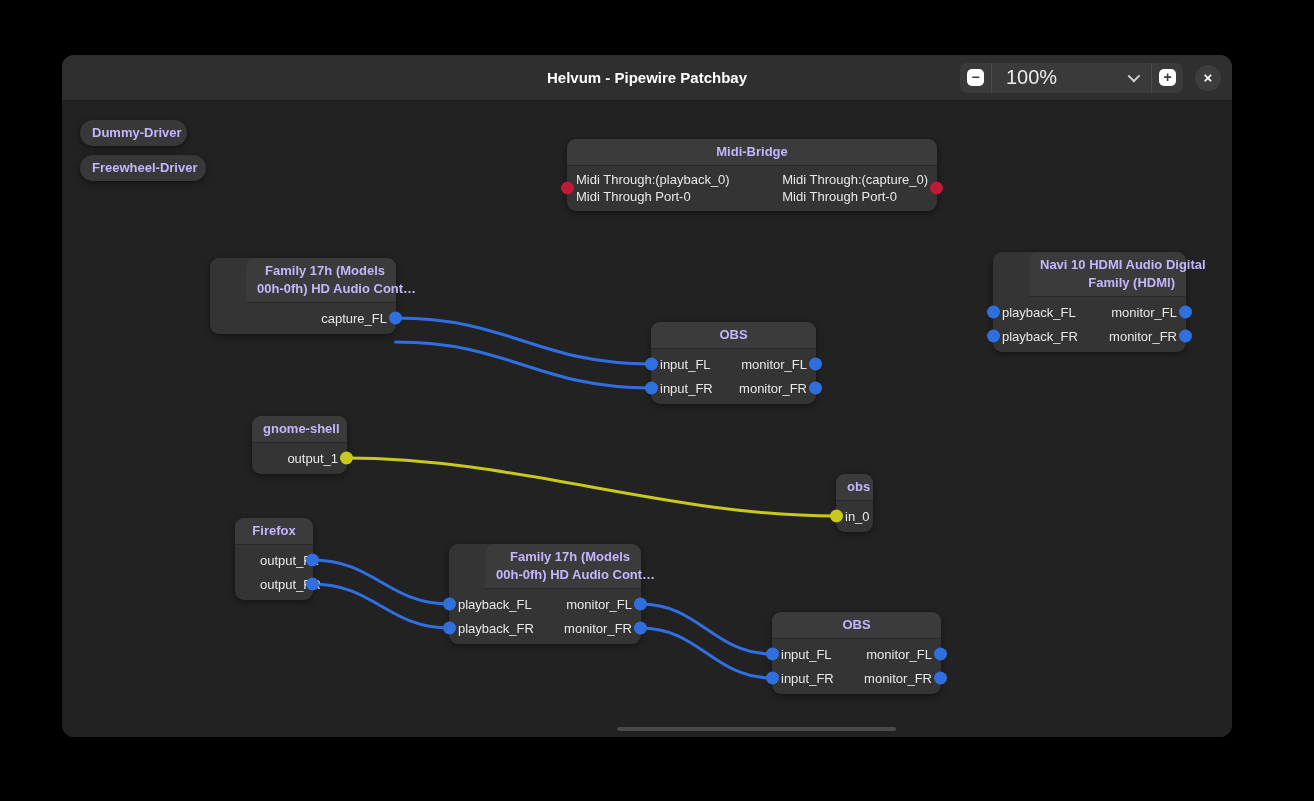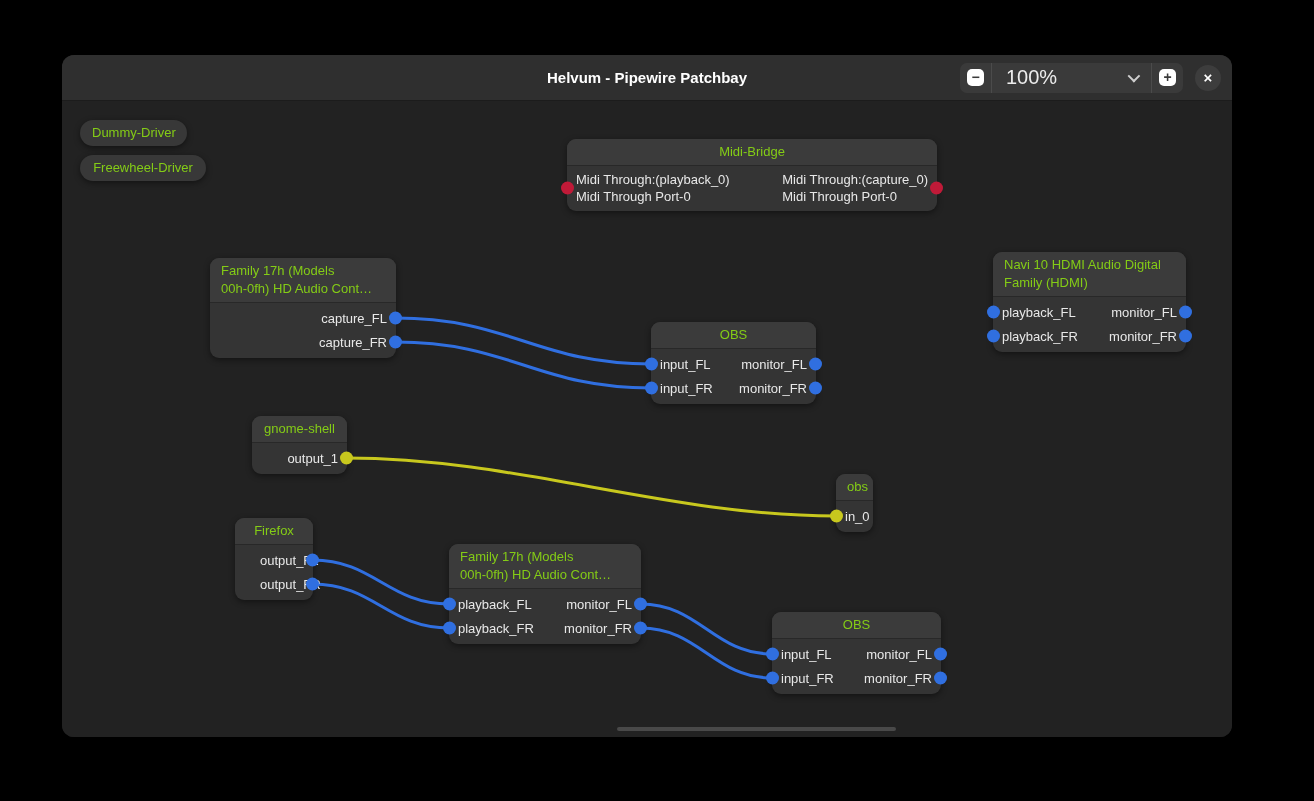--- a/index.html
+++ b/index.html
@@ -34,25 +34,25 @@
                display:flex; align-items:center; justify-content:center; cursor:pointer; }
 
   
   .canvas { position:absolute; left:0; top:46px; width:1190px; height:636px; background:#222222; }
   .links-layer { position:absolute; left:0; top:0; width:1190px; height:636px; }
 
   
   .node { position:absolute; background:#343434; border-radius:9px; color:#e8e8e8;
           font-size:13px; box-shadow:0 2px 6px rgba(0,0,0,.45); }
   .node-header { background:#3b3b3b; border-radius:9px 9px 0 0; padding:4px 11px;
-                 border-bottom:1px solid #282828; font-weight:400; color:#84cc16;
+                 border-bottom:1px solid #282828; font-weight:700; color:#c4b5fd;
                  text-align:center; line-height:18px; white-space:nowrap; cursor:grab; }
   .node.pill { background:#383838; border-radius:13px; }
   .node.pill .node-header { background:transparent; border-bottom:none; border-radius:13px; padding:4px 12px; }
-  .node.align-left .node-header { text-align:left; }
+  .node.align-left .node-header { text-align:right;margin-left:36px; }
   .node-body { padding:3px 0 4px 0; }
   .port-row { position:relative; display:flex; justify-content:space-between; align-items:center;
               min-height:24px; padding:0 9px; gap:16px; }
   .port-row.tall { min-height:38px; }
   .port { display:flex; align-items:flex-end; }
   .plines { line-height:17px; text-align:left; white-space:nowrap; }
   .dot { position:absolute; width:13px; height:13px; border-radius:50%;
          top:50%; transform:translateY(-50%); cursor:crosshair; }
   .dot.in  { left:-6px; }
   .dot.out { right:-6px; }
@@ -144,29 +144,20 @@
         <div class="node-body">
           <div class="port-row">
             <div class="port in"></div>
             <span class="dot out" style="background: rgb(48, 111, 224);"></span>
             <div class="port out">
               <span class="plines">
                 <div>capture_FL</div>
               </span>
             </div>
           </div>
-          <div class="port-row">
-            <div class="port in"></div>
-            <span class="dot out" style="background: rgb(48, 111, 224);"></span>
-            <div class="port out">
-              <span class="plines">
-                <div>capture_FR</div>
-              </span>
-            </div>
-          </div>
         </div>
       </div>
       <div class="node" style="left: 589px; top: 221px; width: 165px;">
         <div class="node-header">
           <div class="hline">OBS</div>
         </div>
         <div class="node-body">
           <div class="port-row">
             <span class="dot in" style="background: rgb(48, 111, 224);"></span>
             <div class="port in">

